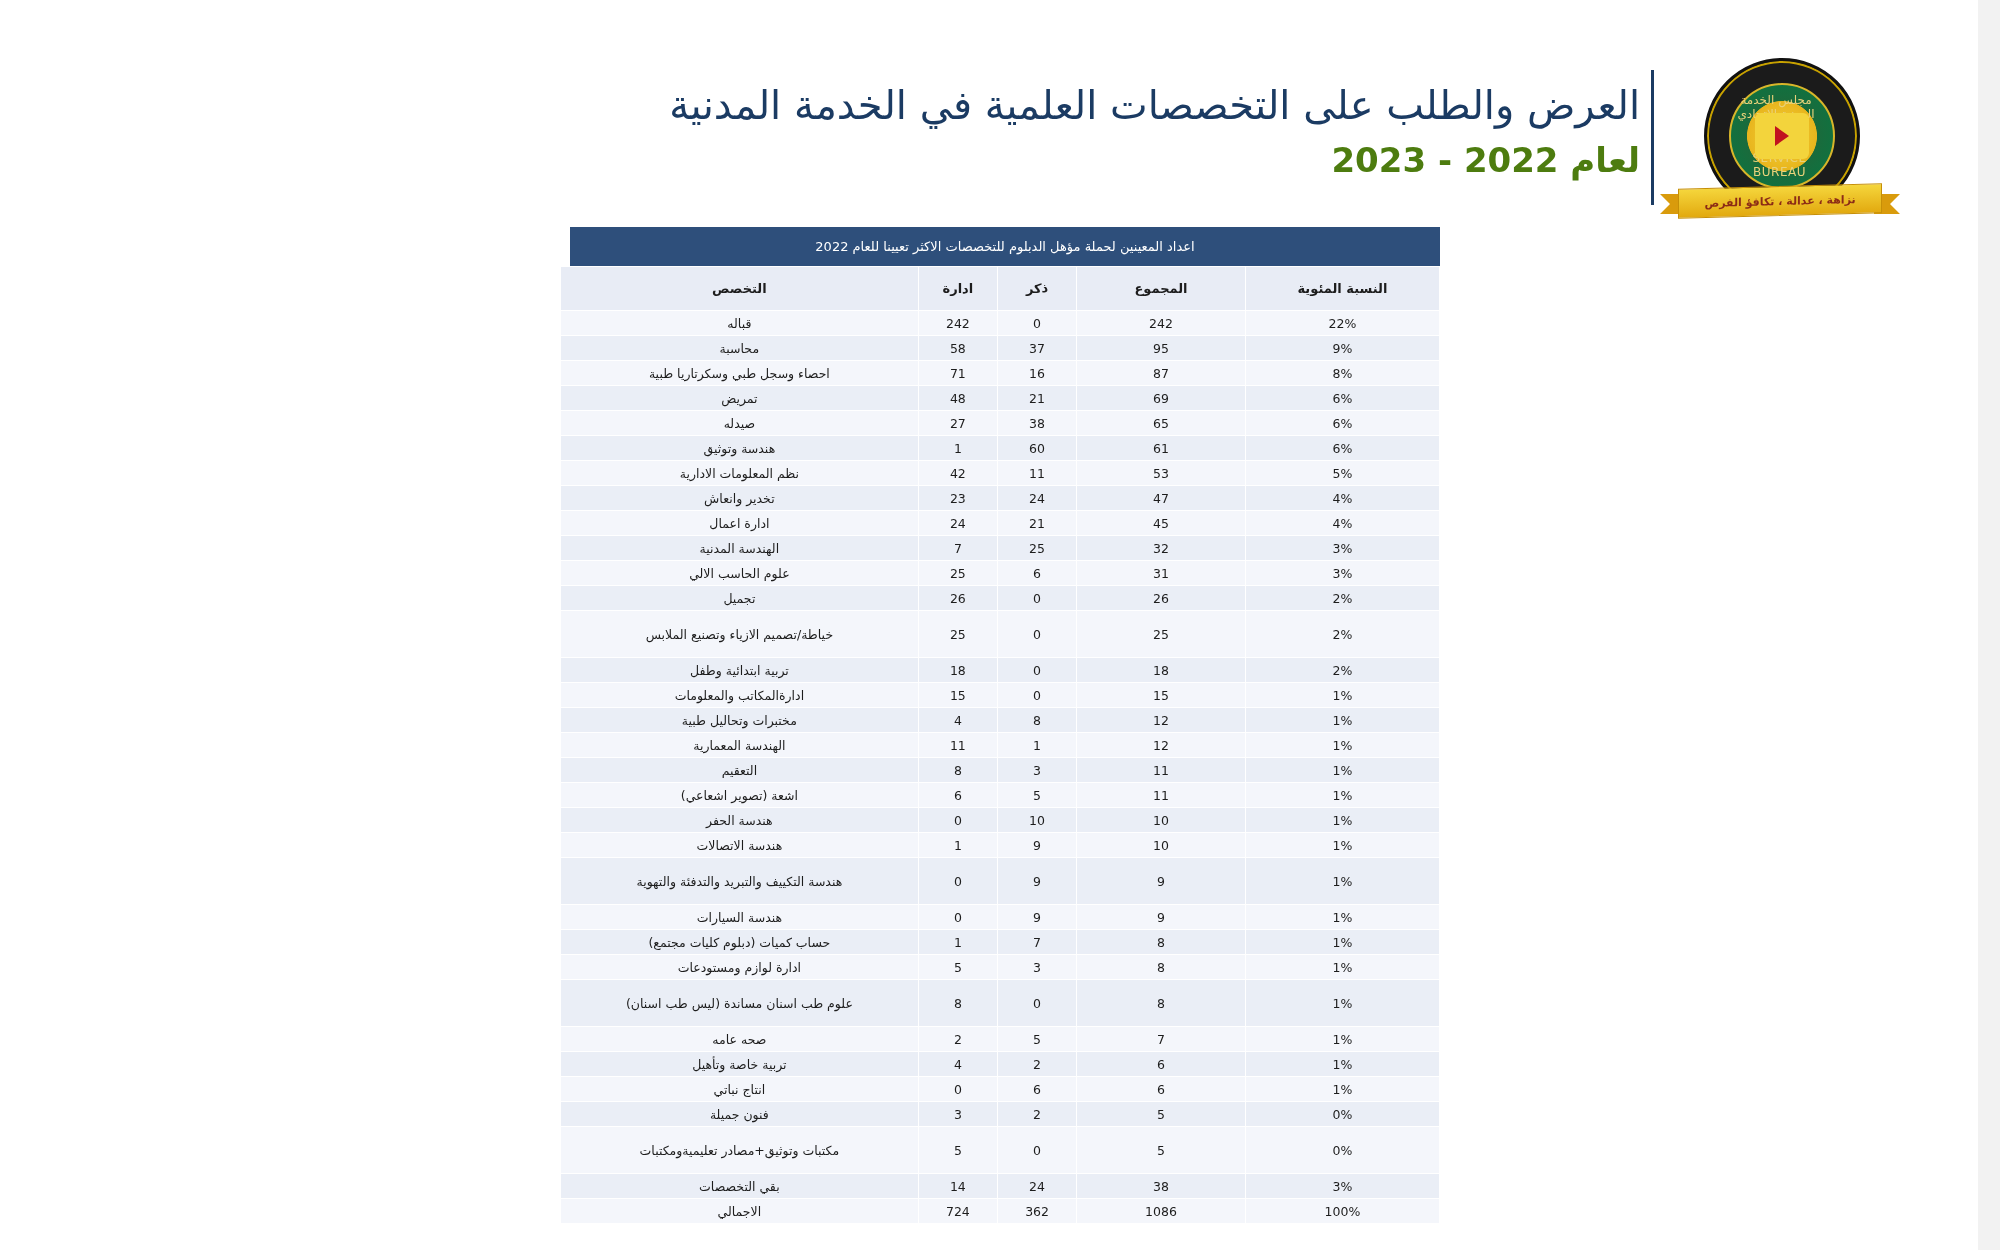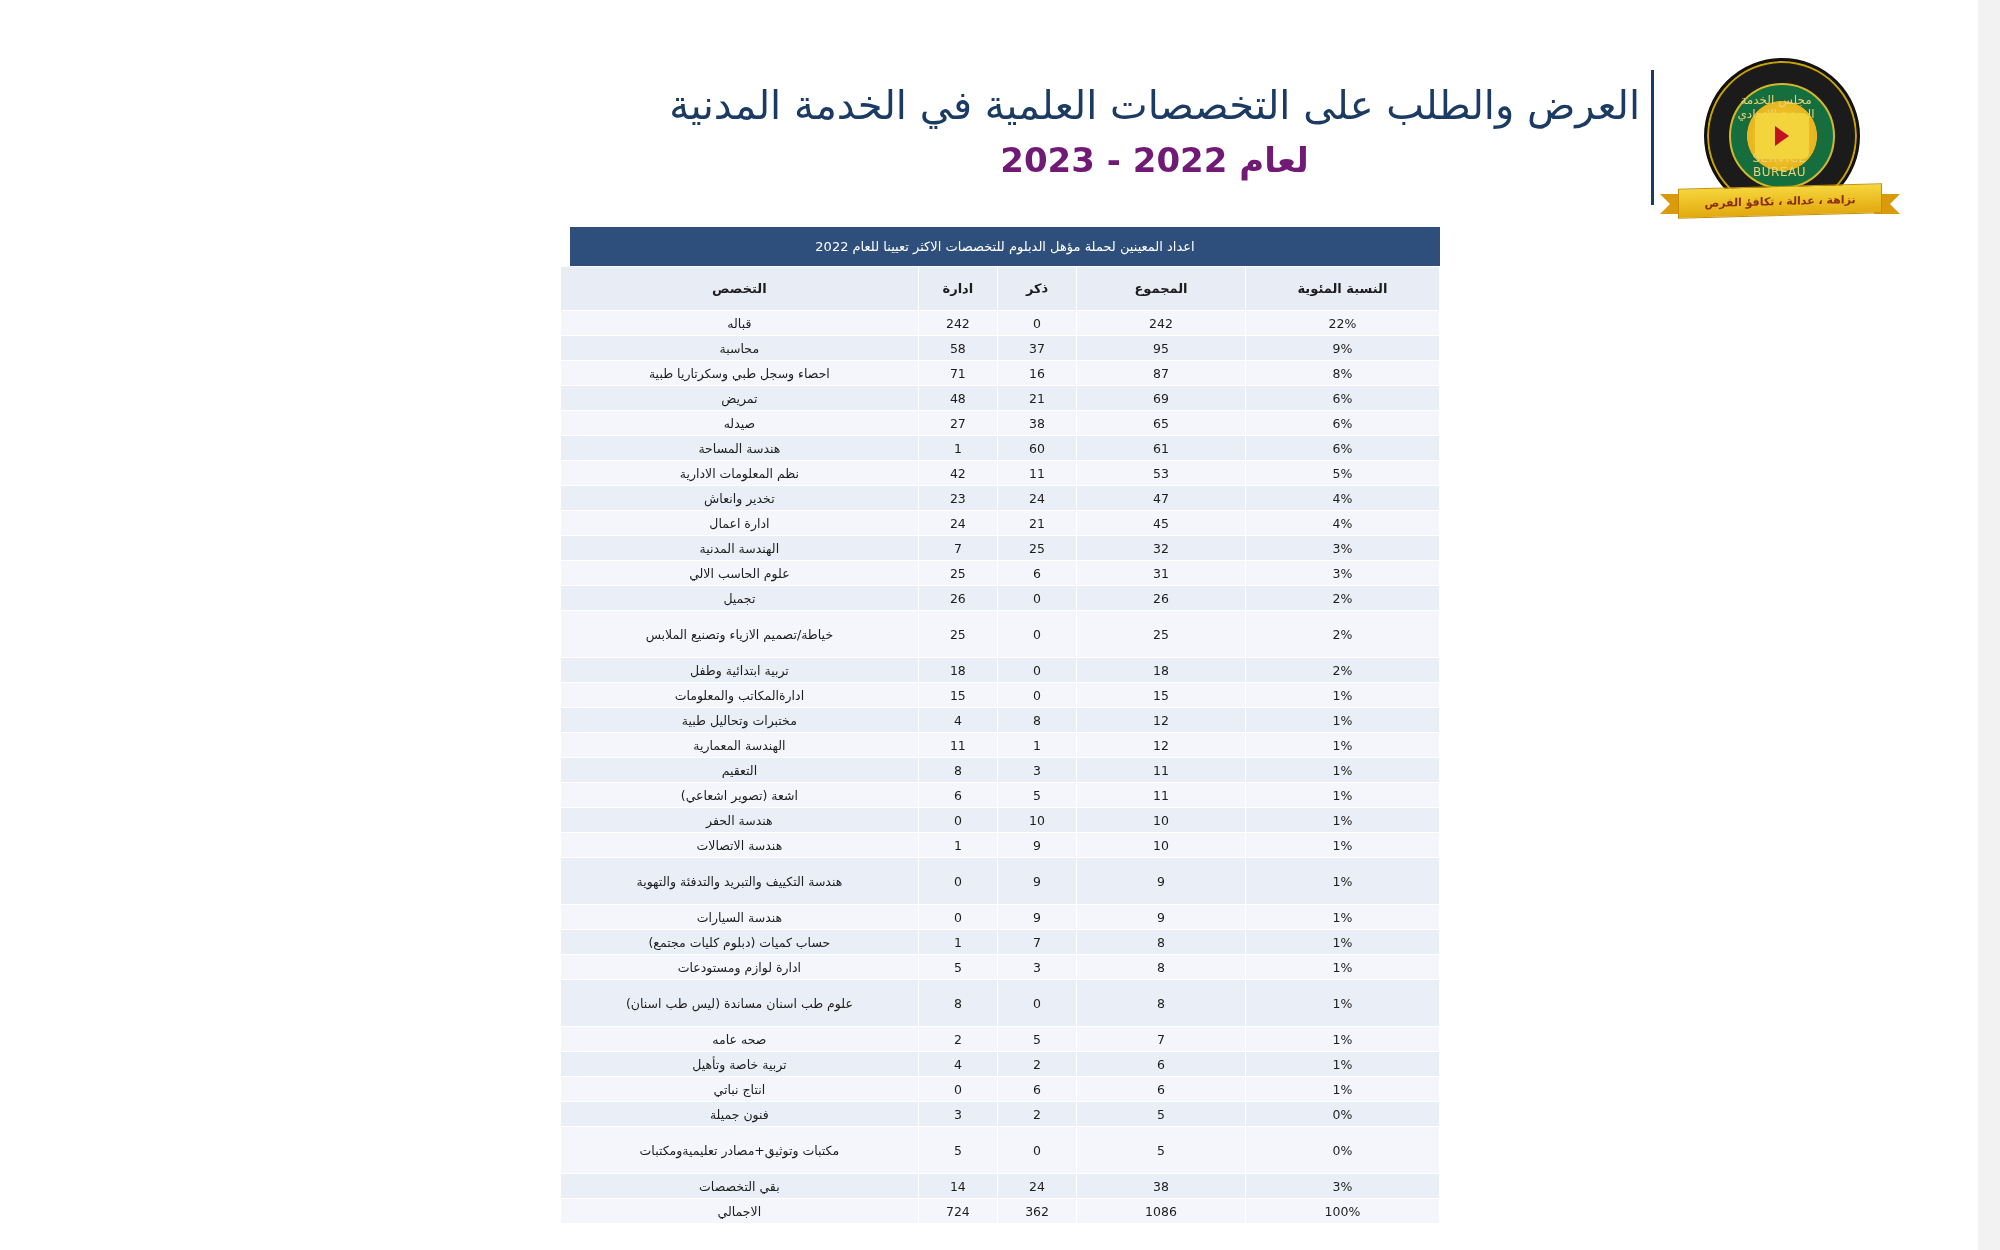--- a/index.html
+++ b/index.html
@@ -65,21 +65,21 @@
   .ribbon-tail-l{left:0;clip-path:polygon(0 0,100% 0,100% 100%,0 100%,10px 50%);}
   .ribbon-tail-r{right:0;clip-path:polygon(0 0,100% 0,calc(100% - 10px) 50%,100% 100%,0 100%);}
 
   .title-block{
     position:absolute;top:52px;right:330px;text-align:right;
   }
   .title-main{
     font-size:40px;font-weight:normal;color:#1b3b63;line-height:1.25;white-space:nowrap;
   }
   .title-sub{
-    margin-top:10px;font-size:34px;font-weight:bold;color:#701a75;white-space:nowrap;text-align:center;
+    margin-top:10px;font-size:34px;font-weight:bold;color:#4d7c0f;white-space:nowrap;
   }
   .title-divider{
     position:absolute;top:42px;right:316px;width:3px;height:135px;background:#1b3b63;
   }
 
   
   .table-wrap{
     position:absolute;top:227px;right:560px;width:880px;
   }
   table{
@@ -199,21 +199,21 @@
           <td class="num">65</td>
           <td class="num">38</td>
           <td class="num">27</td>
           <td class="name">صيدله</td>
         </tr>
         <tr>
           <td class="num">6%</td>
           <td class="num">61</td>
           <td class="num">60</td>
           <td class="num">1</td>
-          <td class="name">هندسة المساحة</td>
+          <td class="name">هندسة وتوثيق</td>
         </tr>
         <tr>
           <td class="num">5%</td>
           <td class="num">53</td>
           <td class="num">11</td>
           <td class="num">42</td>
           <td class="name">نظم المعلومات الادارية</td>
         </tr>
         <tr>
           <td class="num">4%</td>

